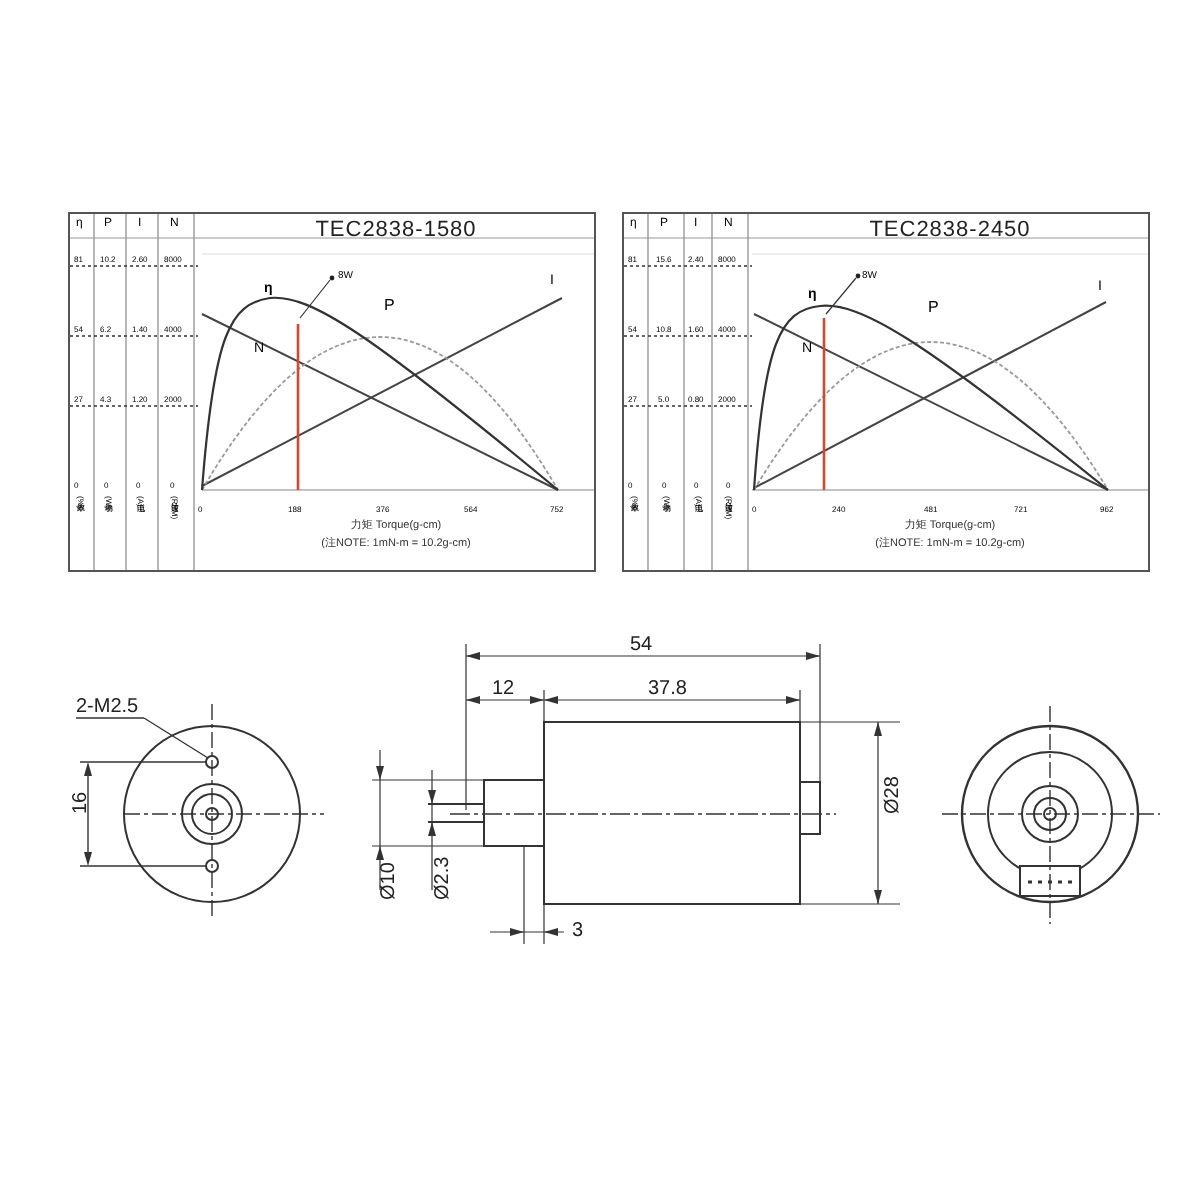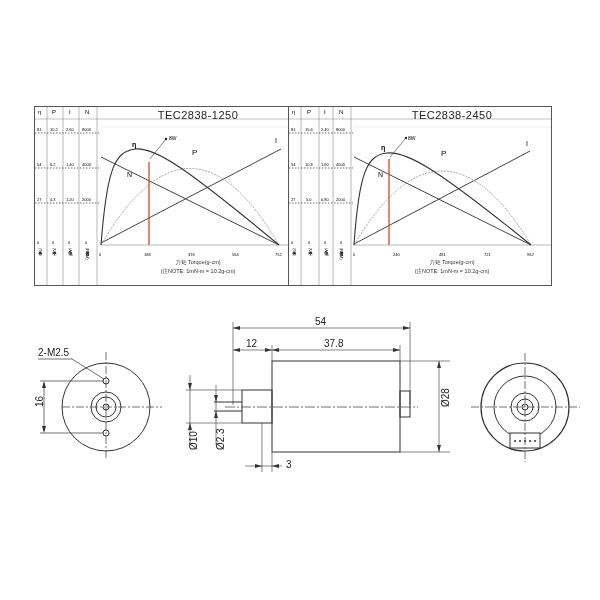--- a/index.html
+++ b/index.html
@@ -1,19 +1,19 @@
 <!DOCTYPE html>
 <html><head>
 <meta charset="utf-8">
 <style>
   html, body { margin:0; padding:0; background:#ffffff; }
   body { width:600px; height:600px; position:relative; overflow:hidden; font-family:"Liberation Sans", sans-serif; }
   .chart-frame { position:absolute; top:106px; width:264px; height:180px; border:1.5px solid #555; box-sizing:border-box; background:#fff; }
   #chart-left { left:34px; }
-  #chart-right { left:288px; }
+  #chart-right { left:311px; }
   .chart-frame svg { position:absolute; left:0; top:0; }
   .chart-title { position:absolute; top:2px; left:68px; width:190px; text-align:center; font-size:11px; letter-spacing:0.5px; color:#222; }
   .note { position:absolute; font-size:5px; color:#333; text-align:center; width:190px; left:68px; }
   #drawing { position:absolute; left:0; top:300px; width:600px; height:200px; }
   .dim-text { font-family:"Liberation Sans", sans-serif; font-size:10px; fill:#222; }
 </style>
 </head>
 <body>
 
 <div class="chart-frame" id="chart-left">
@@ -38,21 +38,21 @@
 
     <path d="M66,138 Q155,-15 244,138" fill="none" stroke="#999" stroke-width="0.9" stroke-dasharray="2,1.2"></path>
 
     <path d="M66,138 C72,60 80,45 100,42 C120,40 150,60 244,138" fill="none" stroke="#333" stroke-width="1.1"></path>
 
     <line x1="114" y1="55" x2="114" y2="138" stroke="#d9442b" stroke-width="1.3"></line>
 
     <line x1="115" y1="52" x2="130" y2="33" stroke="#333" stroke-width="0.6"></line>
     <circle cx="131" cy="32" r="1.2" fill="#222"></circle>
   </svg>
-  <div class="chart-title">TEC2838-1250</div>
+  <div class="chart-title">TEC2838-1580</div>
 
   <span style="position:absolute;left:3px;top:2px;font-size:6px;">η</span>
   <span style="position:absolute;left:17px;top:2px;font-size:6px;">P</span>
   <span style="position:absolute;left:34px;top:2px;font-size:6px;">I</span>
   <span style="position:absolute;left:50px;top:2px;font-size:6px;">N</span>
 
   <span style="position:absolute;left:2px;top:20px;font-size:4px;">81</span>
   <span style="position:absolute;left:15px;top:20px;font-size:4px;">10.2</span>
   <span style="position:absolute;left:31px;top:20px;font-size:4px;">2.60</span>
   <span style="position:absolute;left:47px;top:20px;font-size:4px;">8000</span>

